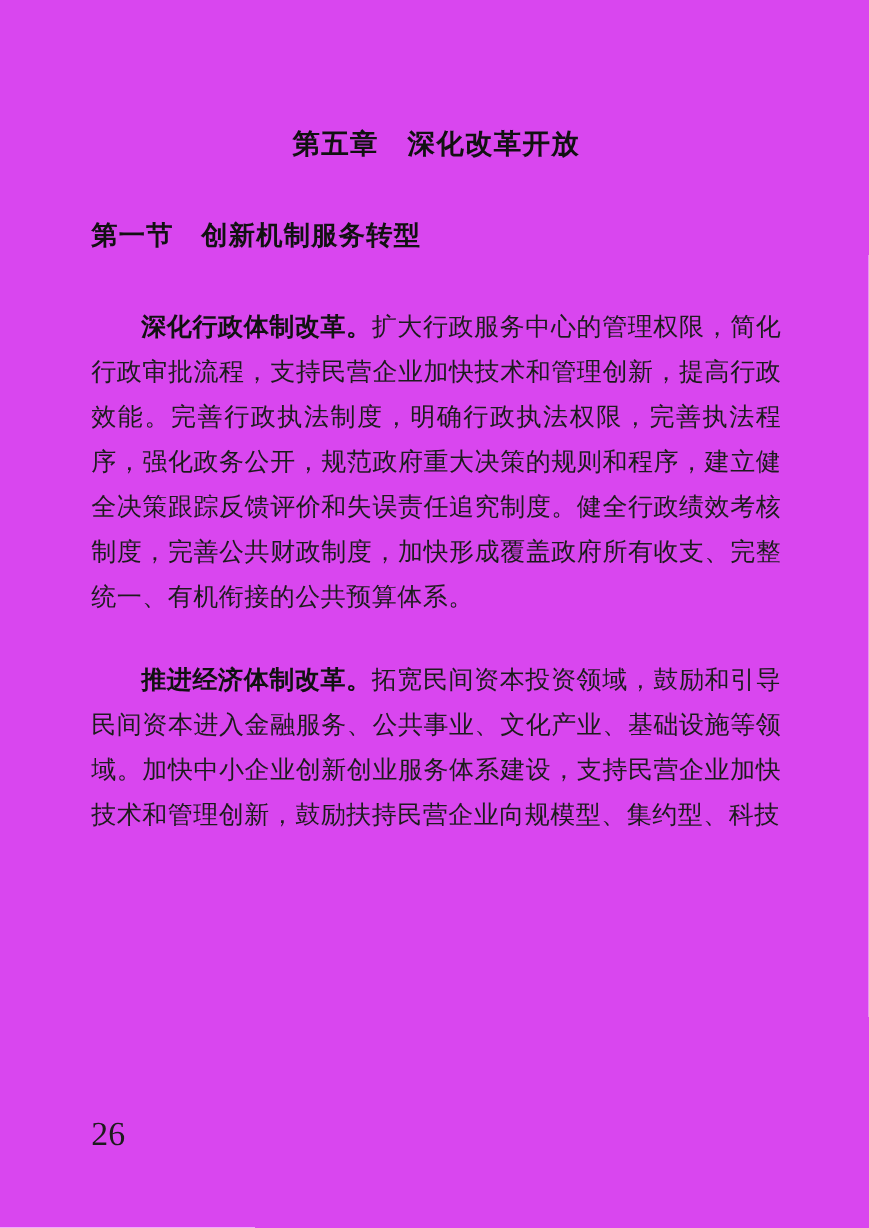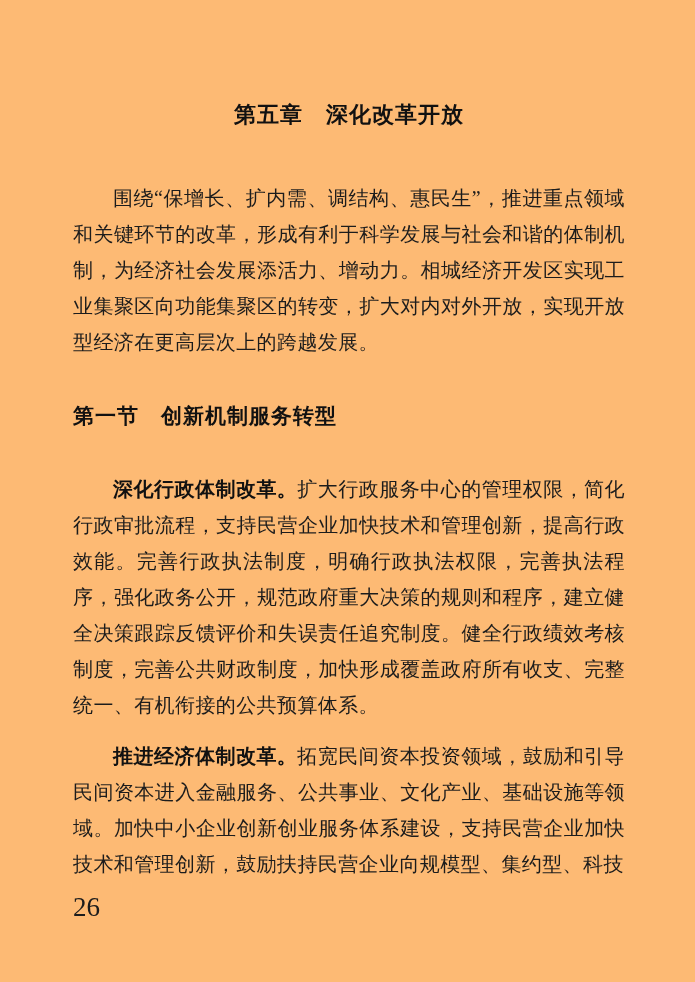--- a/index.html
+++ b/index.html
@@ -4,21 +4,21 @@
 <style>
   html, body {
     margin: 0;
     padding: 0;
     background: #ffffff;
   }
   .page {
     position: relative;
     width: 695px;
     height: 982px;
-    background: #fdba74;
+    background: #d946ef;
     color: #161616;
     overflow: hidden;
     font-family: "Liberation Serif", serif;
   }
   .content {
     position: absolute;
     left: 73px;
     top: 0;
     width: 552px;
   }
@@ -47,21 +47,21 @@
     font-size: 20px;
     line-height: 36px;
     letter-spacing: 0.4px;
     text-align: justify;
     text-align-last: left;
     text-indent: 2em;
     color: #1c1c1c;
   }
   p.para.first { margin-top: 47px; }
   p.para.second { margin-top: 37px; }
-  p.para.third { margin-top: 15px; }
+  p.para.third { margin-top: 30px; }
   p.para strong.lead {
     font-family: "Liberation Sans", sans-serif;
     font-weight: bold;
     color: #111111;
   }
   .page-number {
     position: absolute;
     left: 73px;
     top: 894px;
     font-family: "Liberation Serif", serif;
@@ -71,21 +71,20 @@
   }
 </style>
 </head>
 <body>
 
 <div class="page">
   <div class="content">
 
     <h1 class="chapter-heading">第五章　深化改革开放</h1>
 
-    <p class="para first"><span>围绕“保增长、扩内需、调结构、惠民生”，推进重点领域和关键环节的改革，形成有利于科学发展与社会和谐的体制机制，为经济社会发展添活力、增动力。相城经济开发区实现工业集聚区向功能集聚区的转变，扩大对内对外开放，实现开放型经济在更高层次上的跨越发展。</span></p>
 
     <h2 class="section-heading">第一节　创新机制服务转型</h2>
 
     <p class="para second"><strong class="lead">深化行政体制改革。</strong><span>扩大行政服务中心的管理权限，简化行政审批流程，支持民营企业加快技术和管理创新，提高行政效能。完善行政执法制度，明确行政执法权限，完善执法程序，强化政务公开，规范政府重大决策的规则和程序，建立健全决策跟踪反馈评价和失误责任追究制度。健全行政绩效考核制度，完善公共财政制度，加快形成覆盖政府所有收支、完整统一、有机衔接的公共预算体系。</span></p>
 
     <p class="para third"><strong class="lead">推进经济体制改革。</strong><span>拓宽民间资本投资领域，鼓励和引导民间资本进入金融服务、公共事业、文化产业、基础设施等领域。加快中小企业创新创业服务体系建设，支持民营企业加快技术和管理创新，鼓励扶持民营企业向规模型、集约型、科技</span></p>
 
   </div>
 
   <div class="page-number">26</div>

